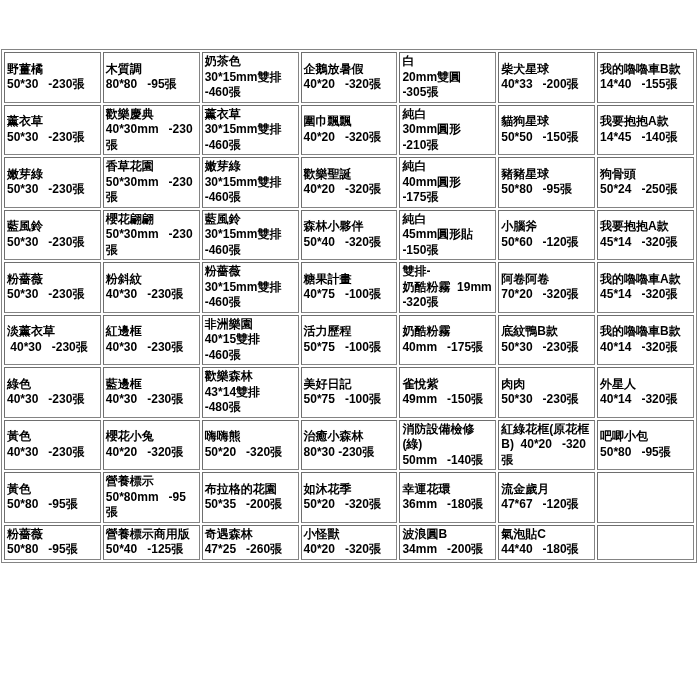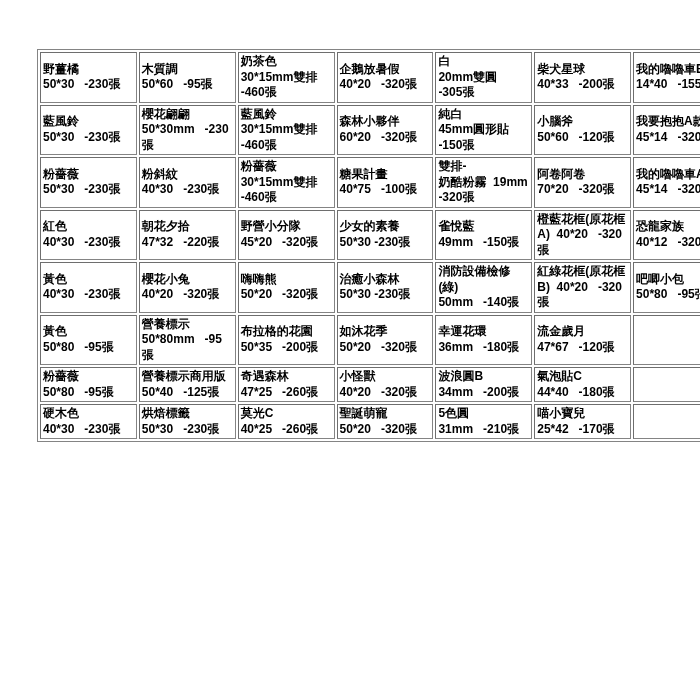--- a/index.html
+++ b/index.html
@@ -3,21 +3,20 @@
 <meta charset="utf-8">
 <style>
   * { box-sizing: border-box; }
   html, body { margin: 0; padding: 0; background: #ffffff; }
   body { font-family: "Liberation Sans", sans-serif; }
   .page {
     width: 700px;
     height: 688px;
     background: #ffffff;
     overflow: hidden;
-    padding-left: 36px;
   }
   table.product-table {
     margin: 49px 0 0 1px;
     width: 696px;
     table-layout: fixed;
     border-collapse: separate;
     border-spacing: 2px;
     border: 1px solid #848484;
     background: #ffffff;
   }
@@ -40,45 +39,83 @@
 </head>
 <body>
 
 <div class="page">
   <table class="product-table">
     <tbody>
         <tr>
           <td>野薑橘
 50*30   -230張</td>
           <td>木質調
-50*60   -95張</td>
+80*80   -95張</td>
           <td>奶茶色
 30*15mm雙排
 -460張</td>
           <td>企鵝放暑假
 40*20   -320張</td>
           <td>白
 20mm雙圓
 -305張</td>
           <td>柴犬星球
 40*33   -200張</td>
           <td>我的嚕嚕車B款
 14*40   -155張</td>
         </tr>
         <tr>
+          <td>薰衣草
+50*30   -230張</td>
+          <td>歡樂慶典
+40*30mm   -230
+張</td>
+          <td>薰衣草
+30*15mm雙排
+-460張</td>
+          <td>圍巾飄飄
+40*20   -320張</td>
+          <td>純白
+30mm圓形
+-210張</td>
+          <td>貓狗星球
+50*50   -150張</td>
+          <td>我要抱抱A款
+14*45   -140張</td>
+        </tr>
+        <tr>
+          <td>嫩芽綠
+50*30   -230張</td>
+          <td>香草花園
+50*30mm   -230
+張</td>
+          <td>嫩芽綠
+30*15mm雙排
+-460張</td>
+          <td>歡樂聖誕
+40*20   -320張</td>
+          <td>純白
+40mm圓形
+-175張</td>
+          <td>豬豬星球
+50*80   -95張</td>
+          <td>狗骨頭
+50*24   -250張</td>
+        </tr>
+        <tr>
           <td>藍風鈴
 50*30   -230張</td>
           <td>櫻花翩翩
 50*30mm   -230
 張</td>
           <td>藍風鈴
 30*15mm雙排
 -460張</td>
           <td>森林小夥伴
-60*20   -320張</td>
+50*40   -320張</td>
           <td>純白
 45mm圓形貼
 -150張</td>
           <td>小腦斧
 50*60   -120張</td>
           <td>我要抱抱A款
 45*14   -320張</td>
         </tr>
         <tr>
           <td>粉薔薇
@@ -92,45 +129,62 @@
 40*75   -100張</td>
           <td>雙排-
 奶酷粉霧  19mm
 -320張</td>
           <td>阿卷阿卷
 70*20   -320張</td>
           <td>我的嚕嚕車A款
 45*14   -320張</td>
         </tr>
         <tr>
-          <td>紅色
-40*30   -230張</td>
-          <td>朝花夕拾
-47*32   -220張</td>
-          <td>野營小分隊
-45*20   -320張</td>
-          <td>少女的素養
-50*30 -230張</td>
-          <td>雀悅藍
+          <td>淡薰衣草
+ 40*30   -230張</td>
+          <td>紅邊框
+40*30   -230張</td>
+          <td>非洲樂園
+40*15雙排
+-460張</td>
+          <td>活力歷程
+50*75   -100張</td>
+          <td>奶酷粉霧
+40mm   -175張</td>
+          <td>底紋鴨B款
+50*30   -230張</td>
+          <td>我的嚕嚕車B款
+40*14   -320張</td>
+        </tr>
+        <tr>
+          <td>綠色
+40*30   -230張</td>
+          <td>藍邊框
+40*30   -230張</td>
+          <td>歡樂森林
+43*14雙排
+-480張</td>
+          <td>美好日記
+50*75   -100張</td>
+          <td>雀悅紫
 49mm   -150張</td>
-          <td>橙藍花框(原花框
-A)  40*20   -320
-張</td>
-          <td>恐龍家族
-40*12   -320張</td>
+          <td>肉肉
+50*30   -230張</td>
+          <td>外星人
+40*14   -320張</td>
         </tr>
         <tr>
           <td>黃色
 40*30   -230張</td>
           <td>櫻花小兔
 40*20   -320張</td>
           <td>嗨嗨熊
 50*20   -320張</td>
           <td>治癒小森林
-50*30 -230張</td>
+80*30 -230張</td>
           <td>消防設備檢修(綠)
 50mm   -140張</td>
           <td>紅綠花框(原花框
 B)  40*20   -320
 張</td>
           <td>吧唧小包
 50*80   -95張</td>
         </tr>
         <tr>
           <td>黃色
@@ -156,30 +210,15 @@
           <td>奇遇森林
 47*25   -260張</td>
           <td>小怪獸
 40*20   -320張</td>
           <td>波浪圓B
 34mm   -200張</td>
           <td>氣泡貼C
 44*40   -180張</td>
           <td></td>
         </tr>
-        <tr>
-          <td>硬木色
-40*30   -230張</td>
-          <td>烘焙標籤
-50*30   -230張</td>
-          <td>莫光C
-40*25   -260張</td>
-          <td>聖誕萌寵
-50*20   -320張</td>
-          <td>5色圓
-31mm   -210張</td>
-          <td>喵小寶兒
-25*42   -170張</td>
-          <td></td>
-        </tr>
       </tbody>
   </table>
 </div>
 
 </body></html>

